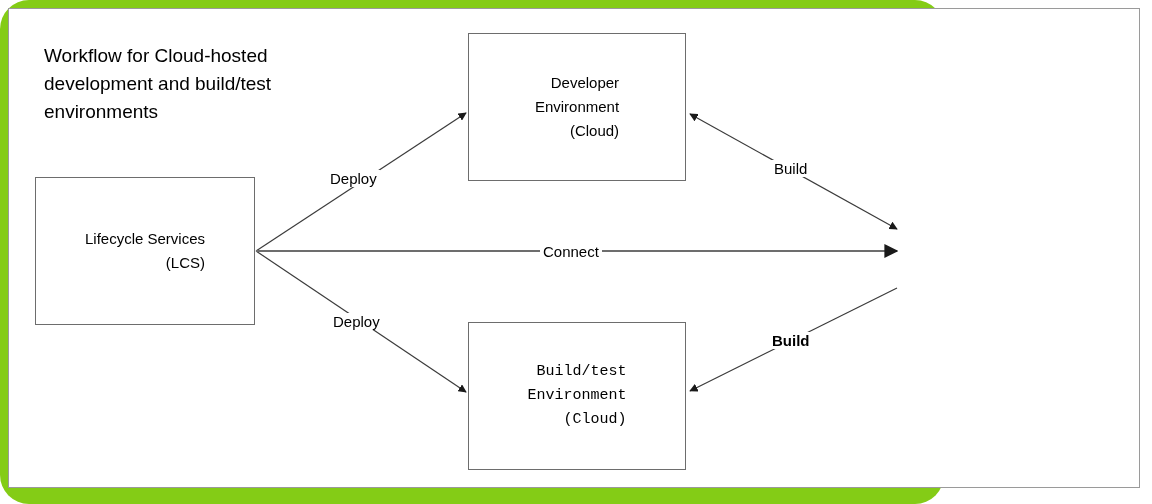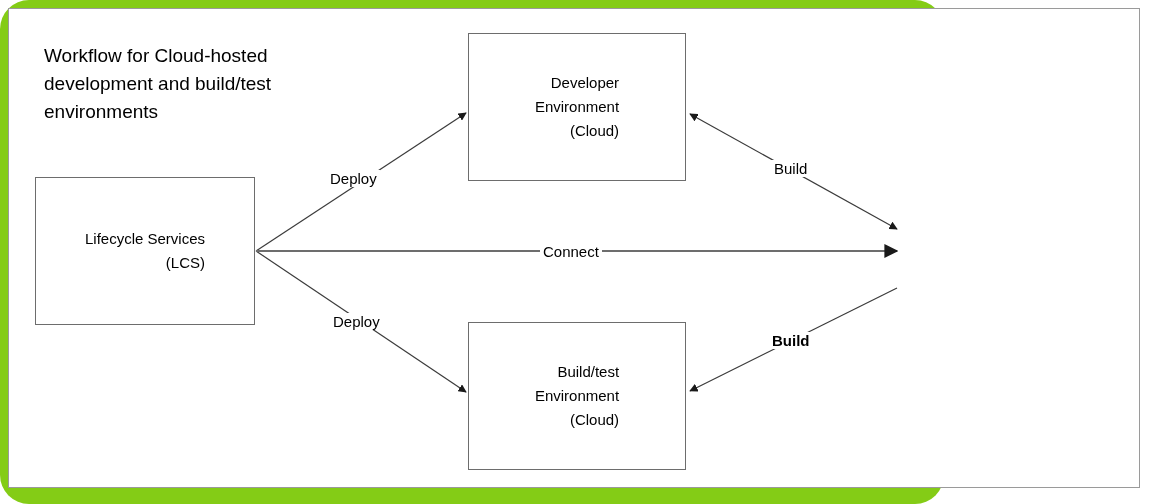--- a/index.html
+++ b/index.html
@@ -50,21 +50,21 @@
     justify-content: center;
     text-align: right;
     font-size: 15px;
     line-height: 24px;
     color: #000000;
     white-space: pre-line;
     z-index: 3;
   }
   #node-lcs   { left: 35px;  top: 177px; width: 220px; height: 148px; }
   #node-dev   { left: 468px; top: 33px;  width: 218px; height: 148px; }
-  #node-build { left: 468px; top: 322px; width: 218px; height: 148px; }
+  #node-build { left: 468px; top: 322px; width: 218px; height: 148px; font-family: Liberation Mono, monospace; }
   #node-repo  { left: 899px; top: 176px; width: 214px; height: 148px; }
 
   svg.edges {
     position: absolute;
     left: 0;
     top: 0;
     width: 1152px;
     height: 504px;
     z-index: 2;
   }

